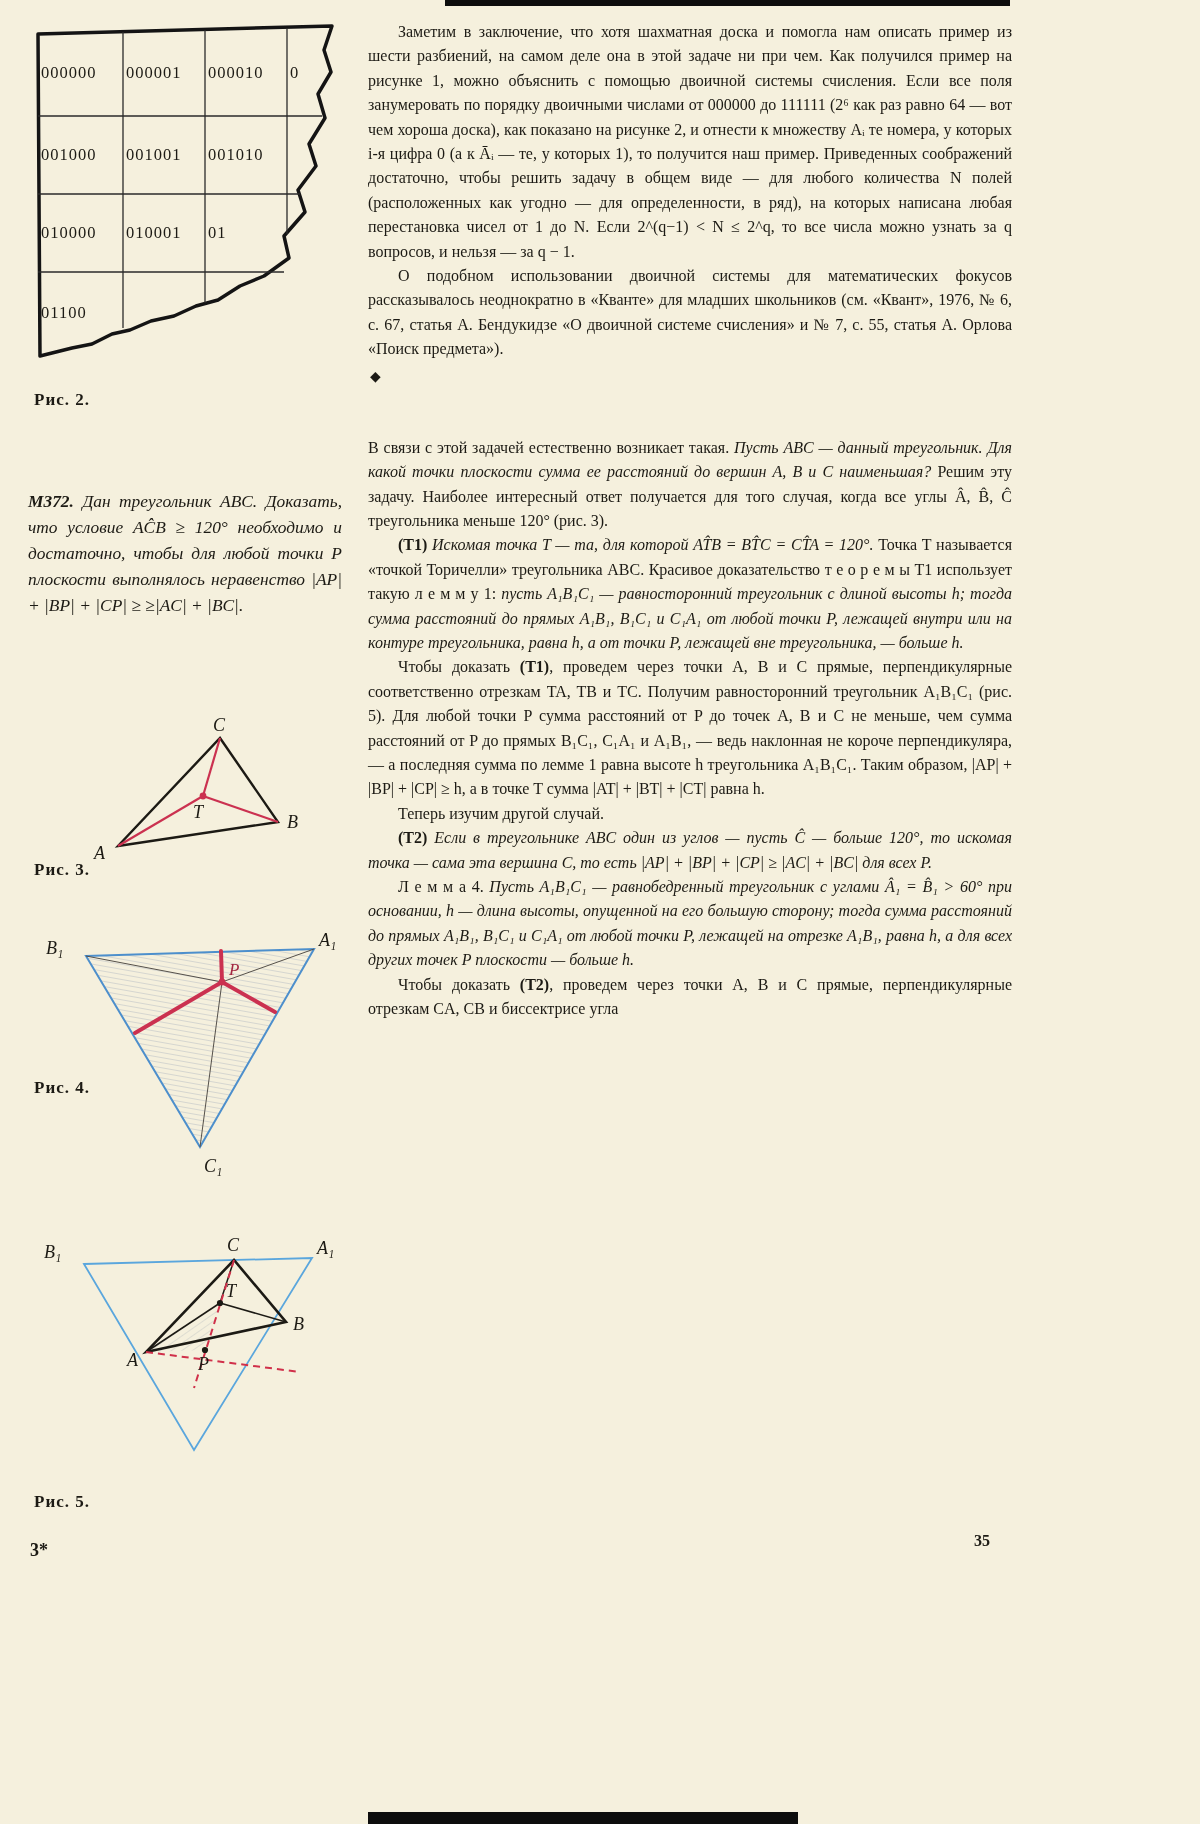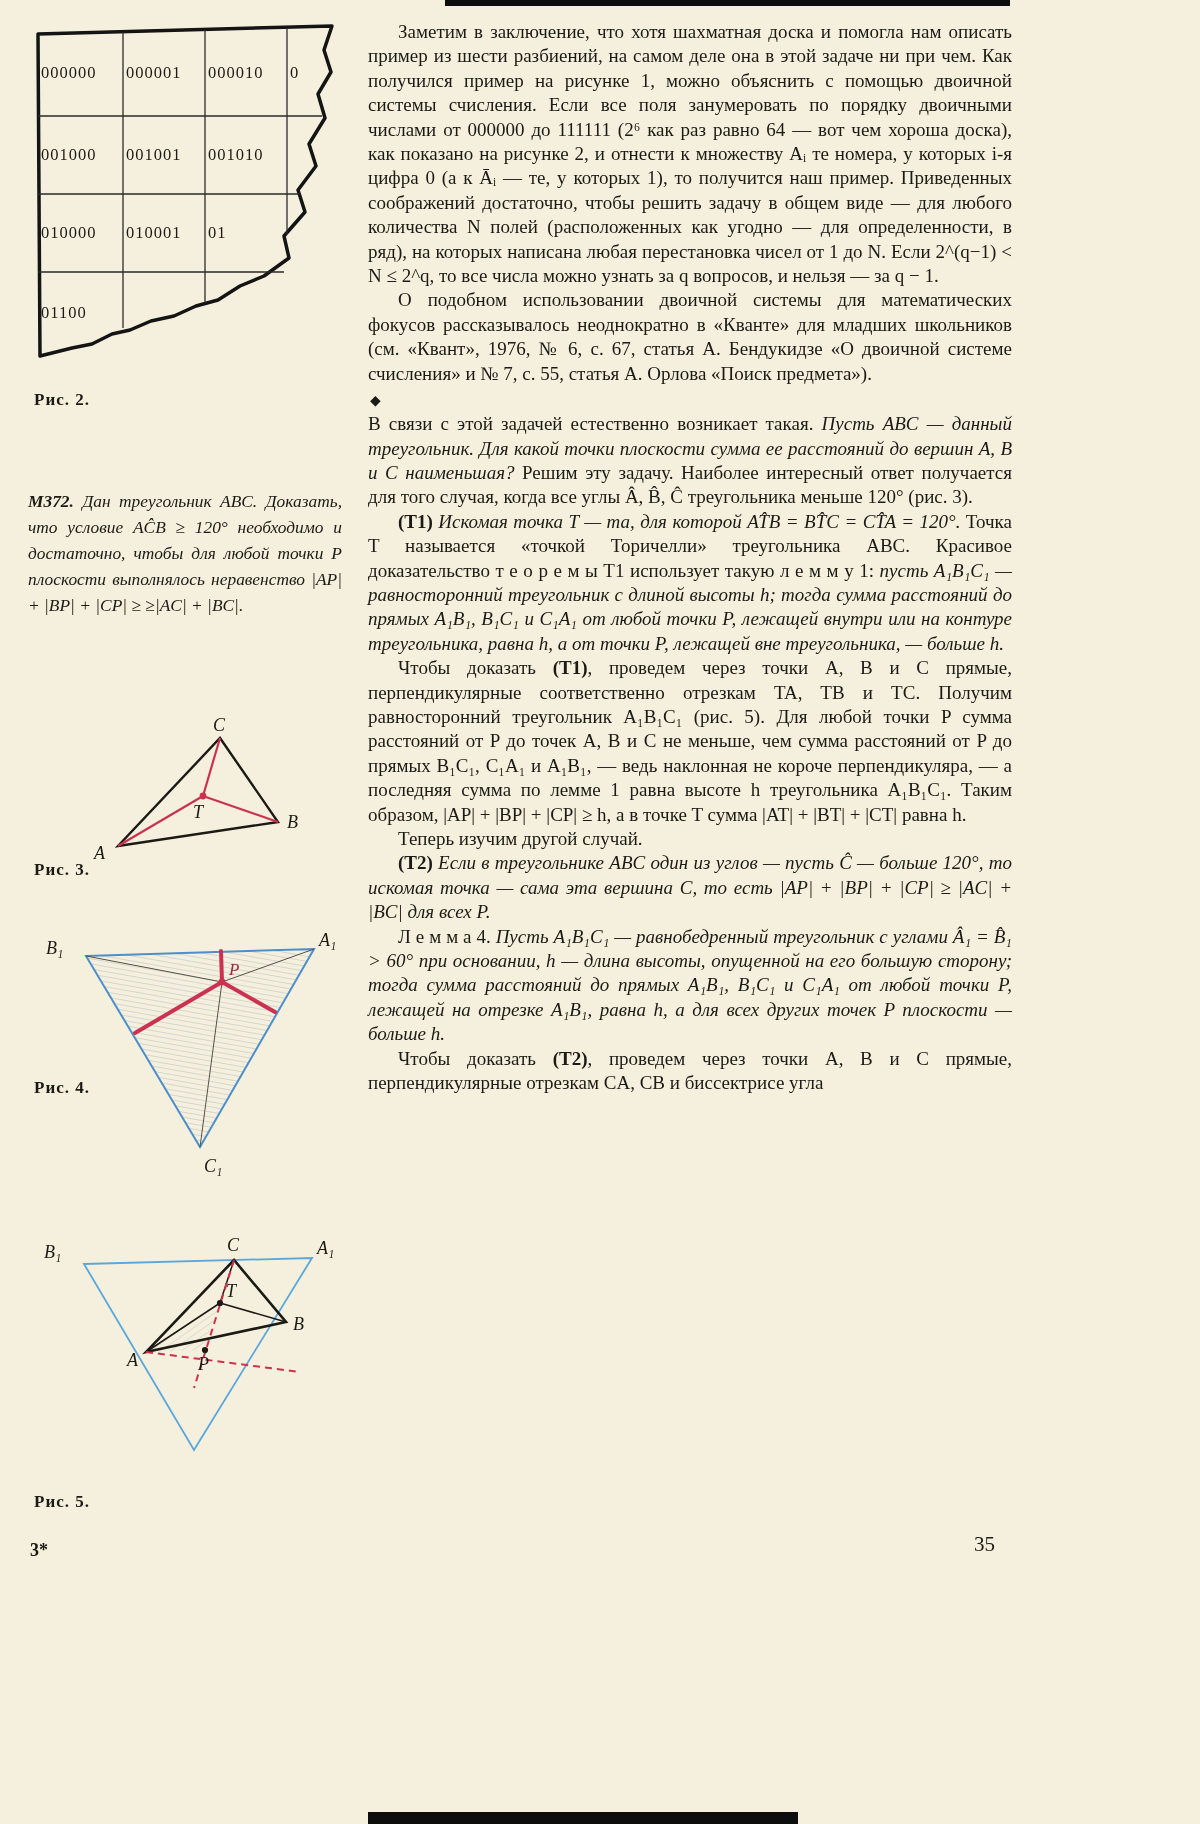--- a/index.html
+++ b/index.html
@@ -6,24 +6,24 @@
   .page {
     position:relative; width:1200px; height:1824px;
     background:#f5f0dd; overflow:hidden;
     font-family:"Liberation Serif", serif; color:#1c1a14;
   }
   
   .col-right {
     position:absolute; left:368px; top:20px; width:644px;
   }
   .col-right p {
-    margin:0; font-size:19px; line-height:24.4px;
+    margin:0; font-size:16px; line-height:24.4px;
     text-align:justify; text-indent:30px;
   }
-  .col-right p.noindent { text-indent:0; }
+  .col-right p.noindent { text-indent:0;margin-top:48px; }
   .col-right p.divider {
     text-indent:2px; font-size:14px; line-height:22px;
     text-align:left; padding-top:4px;
   }
   .i { font-style:italic; }
   .b { font-weight:bold; }
   
   .fig { position:absolute; }
   .caption {
     position:absolute; font-weight:bold; font-size:17px; letter-spacing:1px;
@@ -31,21 +31,21 @@
   .problem {
     position:absolute; left:28px; top:488px; width:314px;
     font-style:italic; font-size:17.4px; line-height:26px; text-align:justify;
     margin:0;
   }
   .problem .id { font-weight:bold; }
   .footer-left {
     position:absolute; left:30px; top:1540px; font-size:18px; font-weight:bold;
   }
   .page-number {
-    position:absolute; left:974px; top:1532px; font-size:21px; font-weight:normal;
+    position:absolute; left:974px; top:1532px; font-size:16px; font-weight:bold;
   }
   
   svg text { font-family:"Liberation Serif", serif; fill:#1c1a14; }
   .fig-label { font-style:italic; font-size:18px; }
   .fig-label-red { font-style:italic; font-size:17px; fill:#a32842; }
   .fig2-num { font-size:16.5px; letter-spacing:1px; }
   
   .scan-bar { position:absolute; background:#0d0d0d; }
 </style>
 </head>

